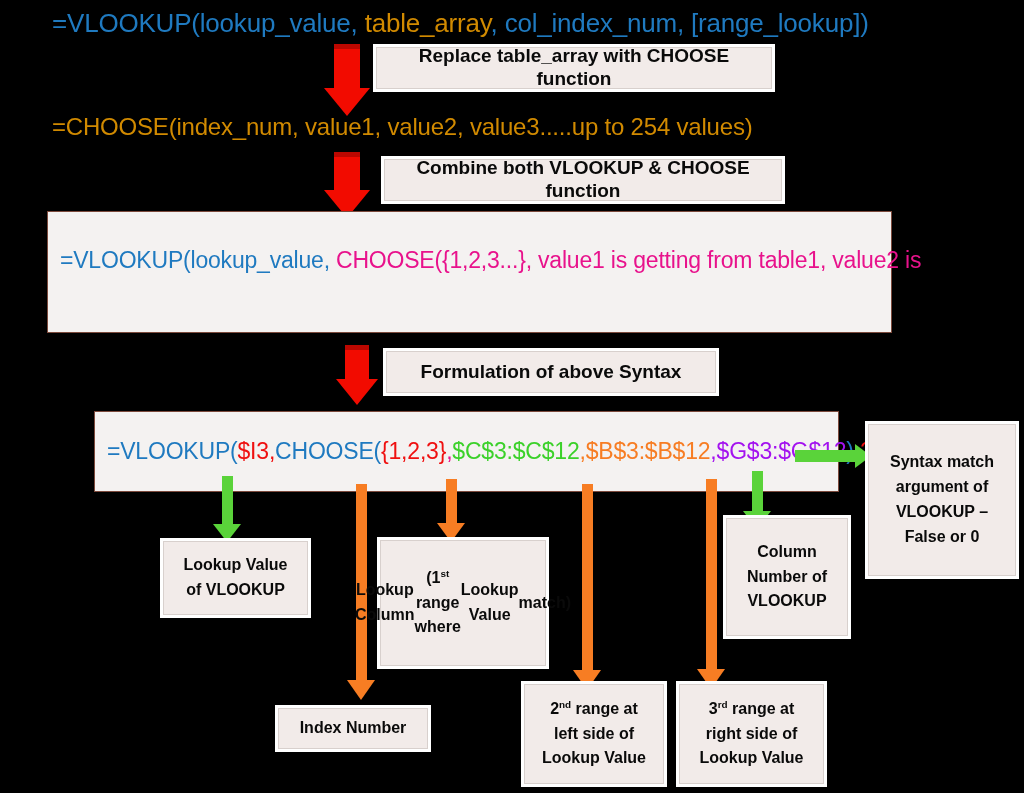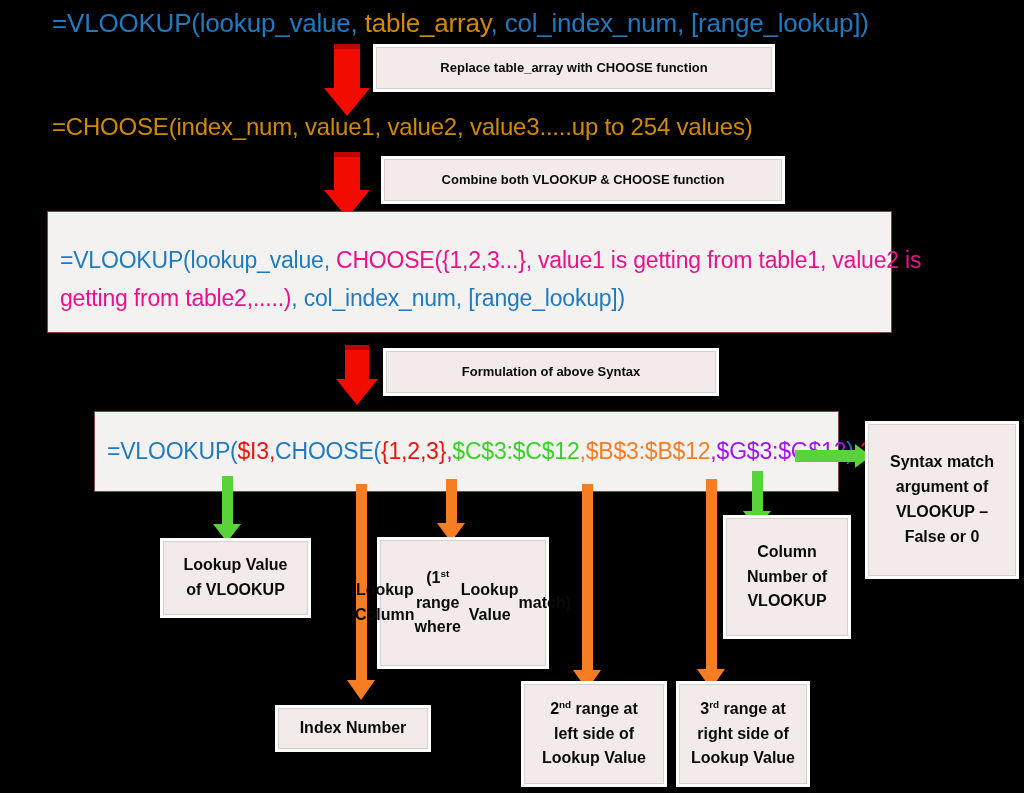--- a/index.html
+++ b/index.html
@@ -41,21 +41,21 @@
     color: #0a0a0a;
     font-weight: bold;
     display: flex;
     align-items: center;
     justify-content: center;
     text-align: center;
     box-sizing: border-box;
     line-height: 1.55;
   }
   .callout.inline-note {
-    font-size: 13px;
+    font-size: 19px;
     padding: 20px 12px;
     line-height: 1.2;
   }
   .callout.stack {
     font-size: 16px;
     padding: 6px 8px;
   }
 
   
   .panel {
@@ -121,23 +121,20 @@
     <div class="arrow-red-head" style="left:324px; top:190px;"></div>
   </div>
 
   <div class="callout inline-note" style="left:384px; top:159px; width:398px; height:36px;">
     <span>Combine both VLOOKUP &amp; CHOOSE function</span>
   </div>
 
   <div class="panel" style="left:47px; top:211px; width:845px; height:122px;">
     <div class="syntax-line" style="left:12px; top:35px; font-size:23px;">
       <span class="t-blue">=VLOOKUP(lookup_value, </span><span class="t-pink">CHOOSE({1,2,3...}, value1 is getting from table1, value2 is</span>
-    </div>
-    <div class="syntax-line" style="left:12px; top:73px; font-size:23px;">
-      <span class="t-pink">getting from table2,.....)</span><span class="t-blue">, col_index_num, [range_lookup])</span>
     </div>
   </div>
 
   <div>
     <div class="arrow-red-shaft" style="left:345px; top:345px; width:24px; height:38px;"></div>
     <div class="arrow-red-head" style="left:336px; top:379px; border-left-width:21px; border-right-width:21px; border-top-width:26px;"></div>
   </div>
 
   <div class="callout inline-note" style="left:386px; top:351px; width:330px; height:36px;">
     <span>Formulation of above Syntax</span>
@@ -199,21 +196,21 @@
     <span><span>2</span><sup>nd</sup><span> range at</span></span>
     <span>left side of</span>
     <span>Lookup Value</span>
   </div>
 
   <div>
     <div class="arrow-thin-shaft" style="left:706px; top:479px; width:11px; height:194px; background:#f77d23;"></div>
     <div class="arrow-thin-head" style="left:697px; top:669px; border-left:14px solid transparent; border-right:14px solid transparent; border-top:20px solid #f77d23;"></div>
   </div>
 
-  <div class="callout stack" style="left:679px; top:684px; width:128px; height:100px; flex-direction:column;">
+  <div class="callout stack" style="left:679px; top:684px; width:145px; height:100px; flex-direction:column;">
     <span><span>3</span><sup>rd</sup><span> range at</span></span>
     <span>right side of</span>
     <span>Lookup Value</span>
   </div>
 
   <div>
     <div class="arrow-thin-shaft" style="left:752px; top:471px; width:11px; height:44px; background:#5ad33a;"></div>
     <div class="arrow-thin-head" style="left:743px; top:511px; border-left:14px solid transparent; border-right:14px solid transparent; border-top:18px solid #5ad33a;"></div>
   </div>
 

